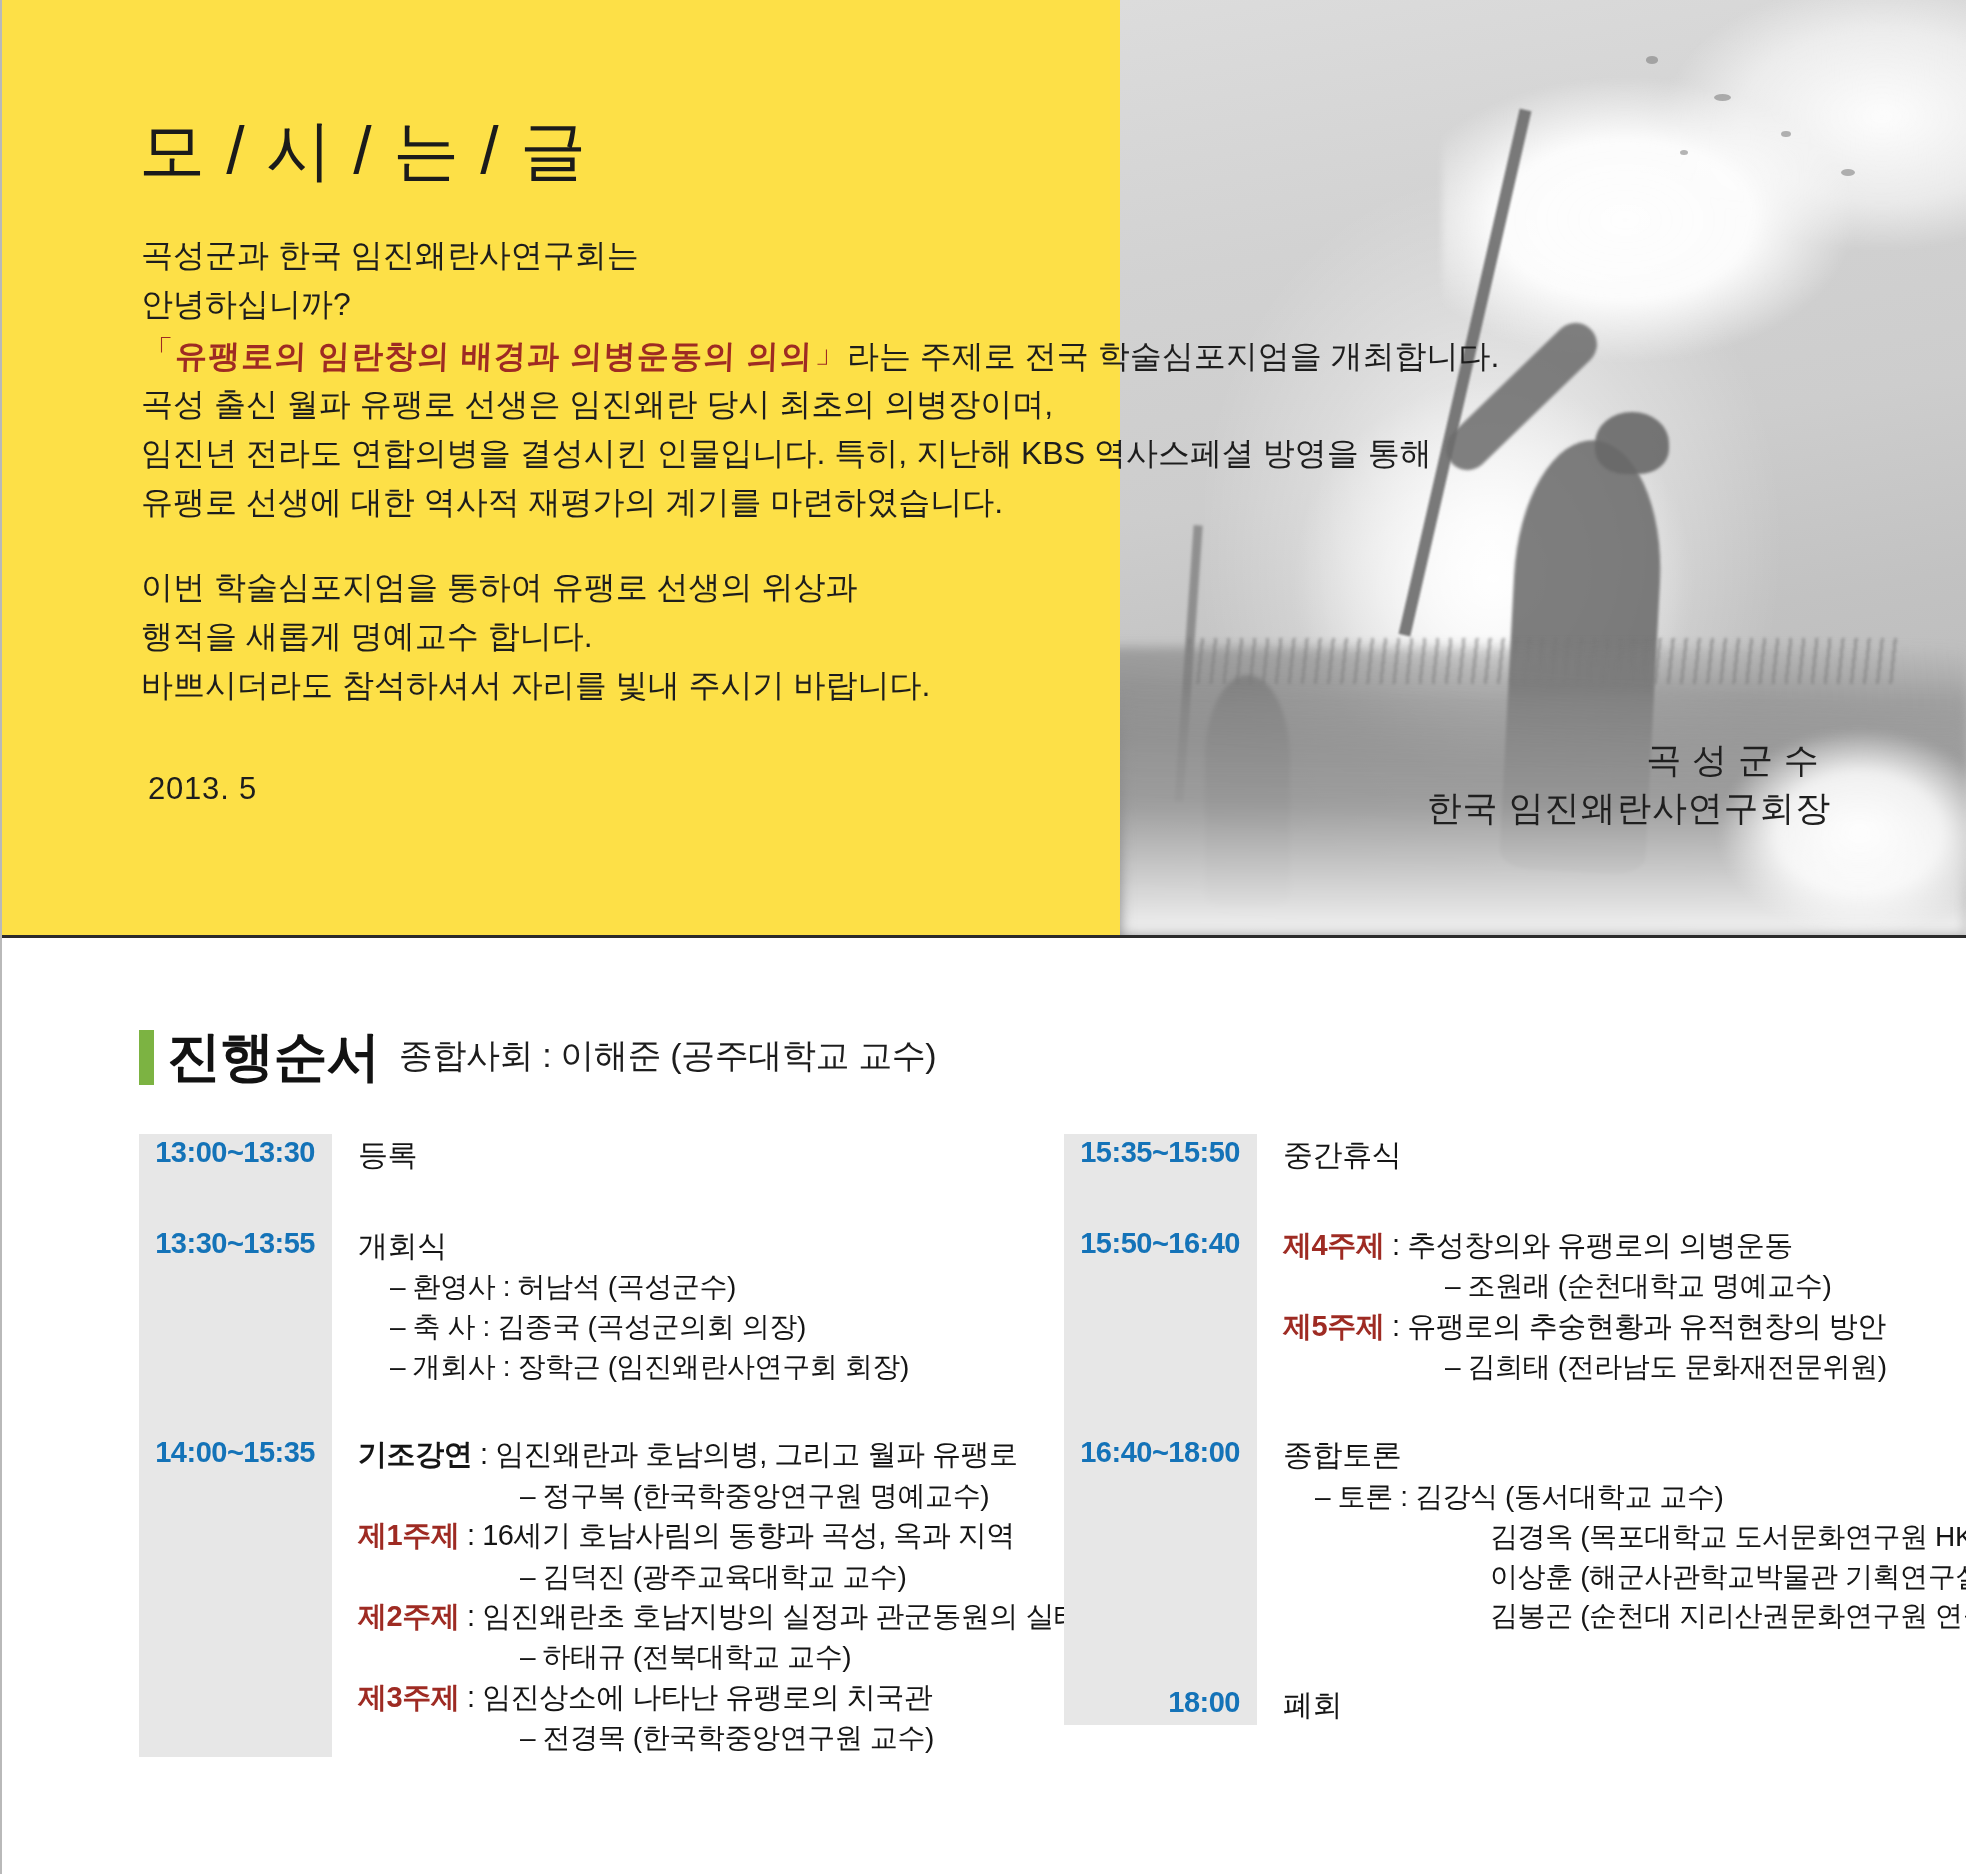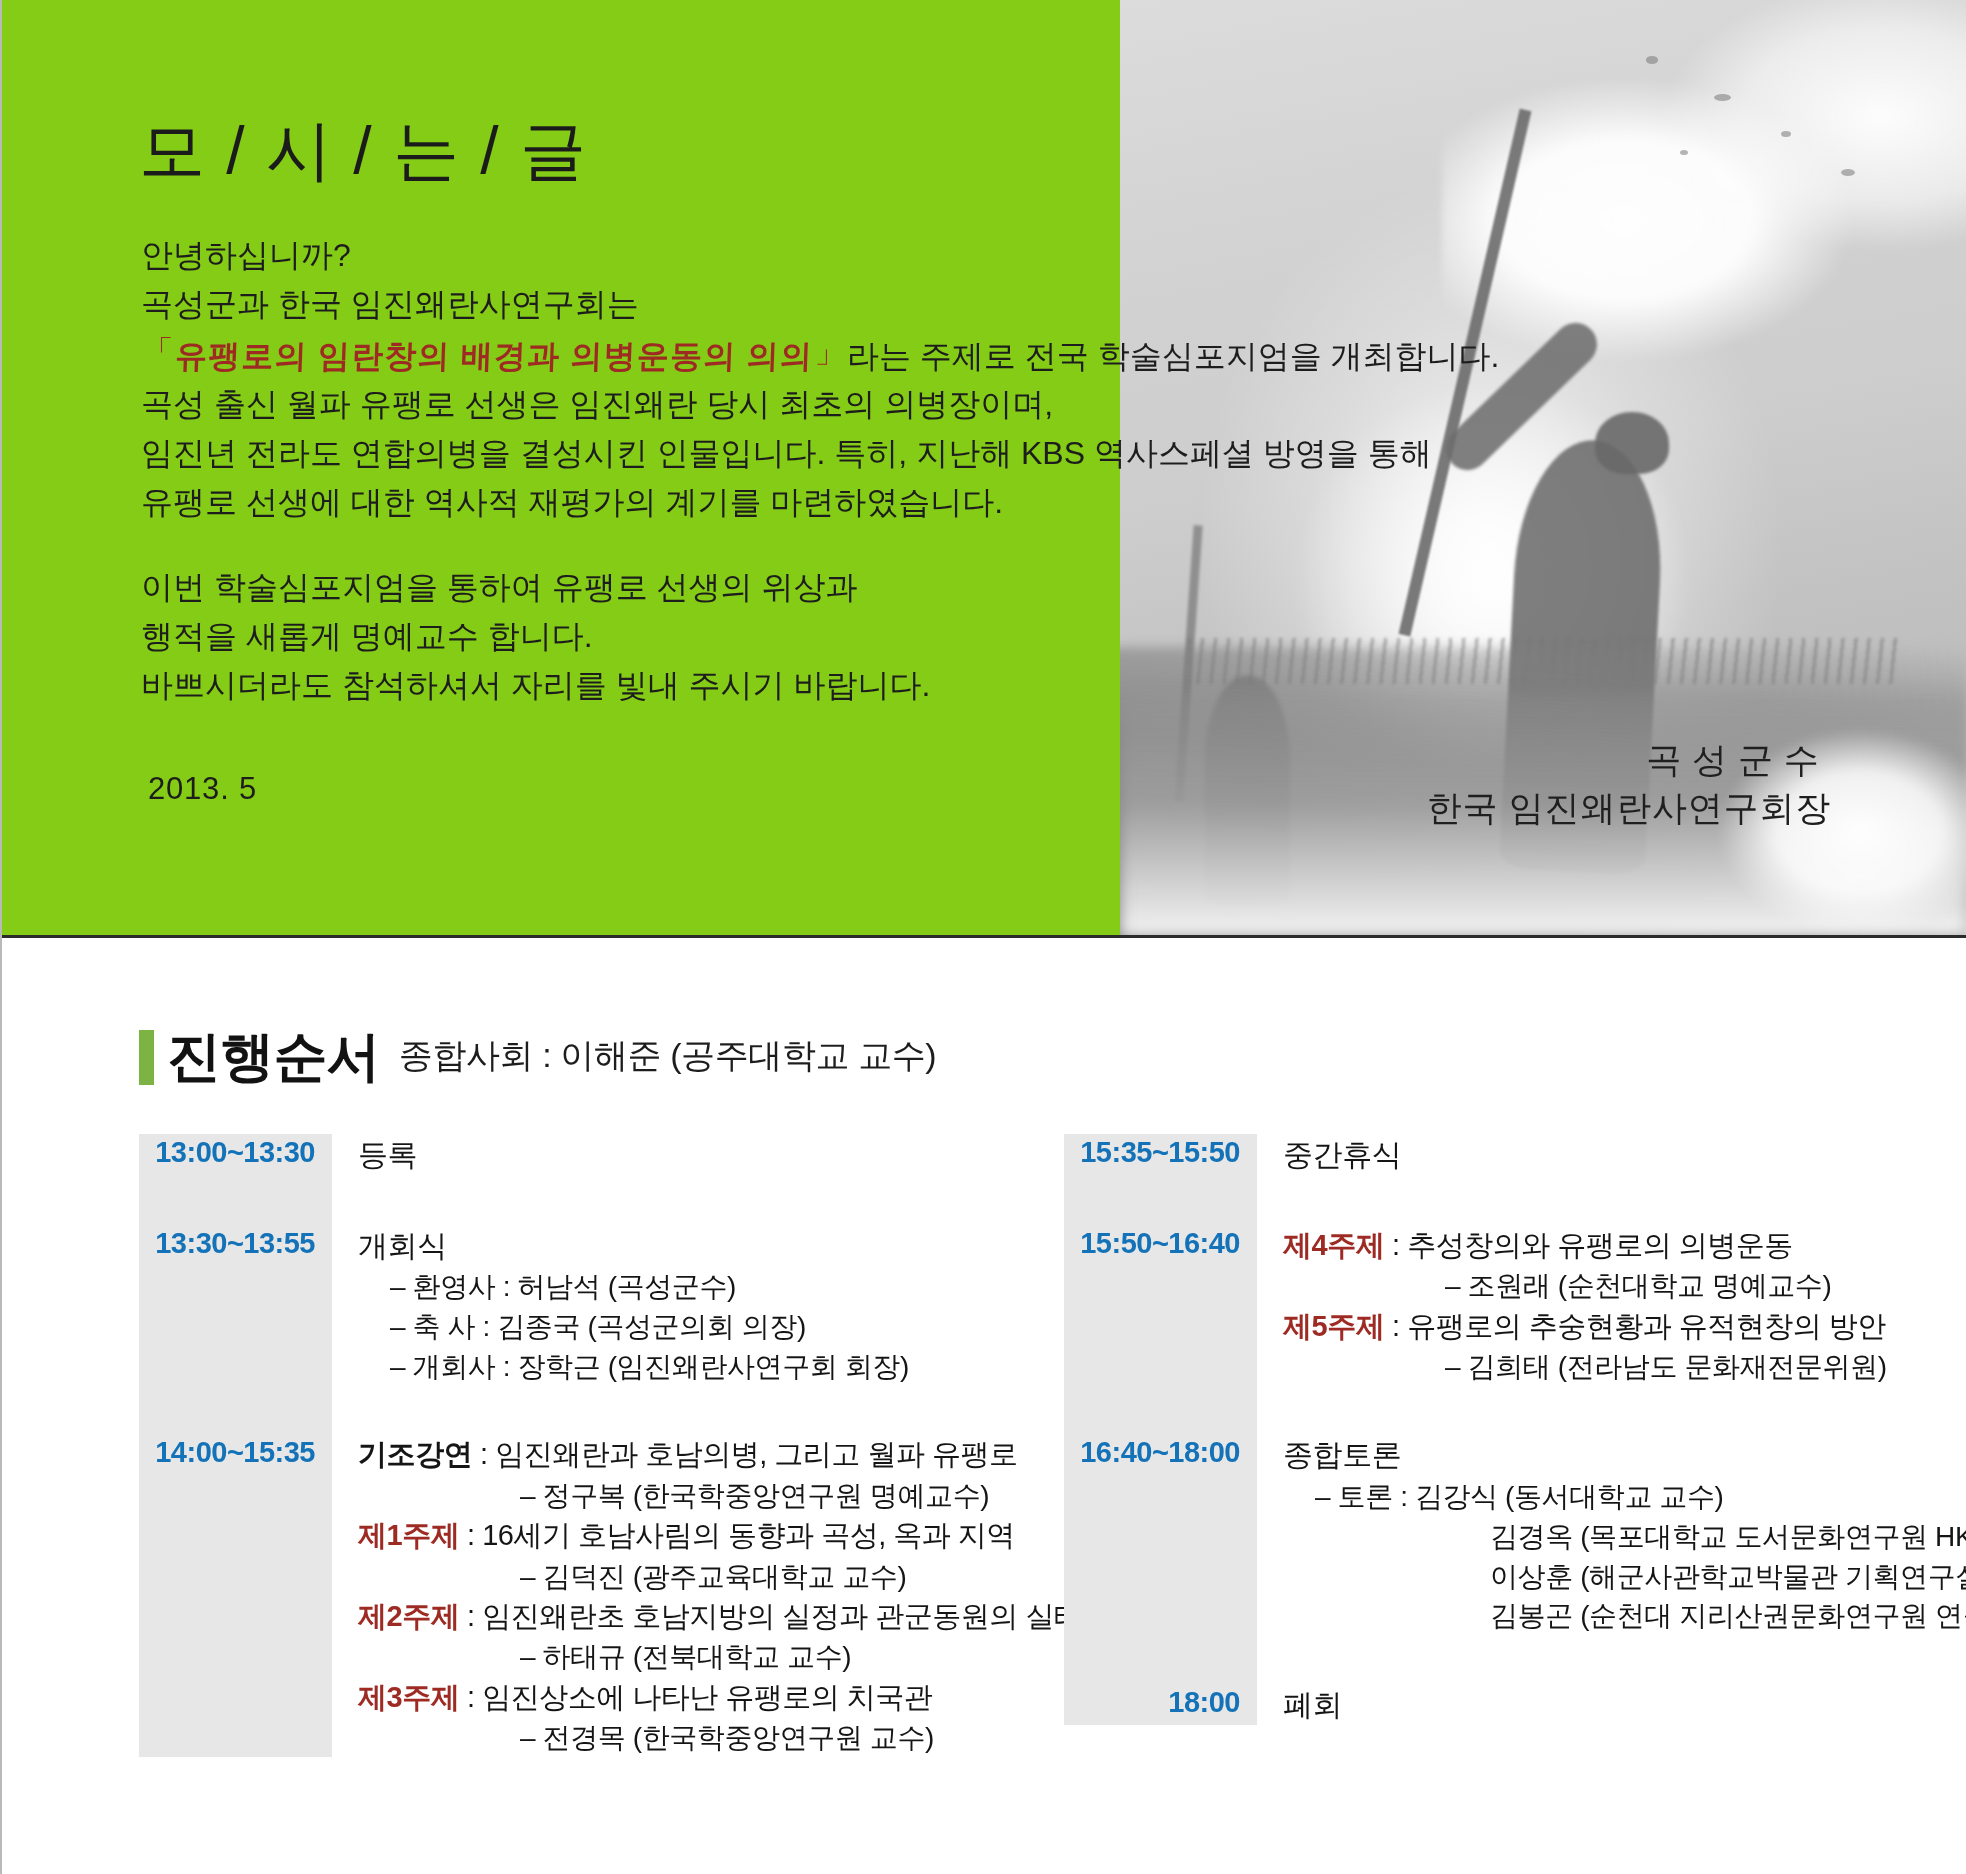--- a/index.html
+++ b/index.html
@@ -8,21 +8,21 @@
     background: #ffffff;
   }
   body {
     font-family: "Liberation Sans", "DejaVu Sans", sans-serif;
     color: #1a1a1a;
   }
   #poster {
     position: relative;
     width: 1966px;
     height: 1875px;
-    background: #84cc16;
+    background: #fde047;
     overflow: hidden;
     border-left: 2.3px solid #b9b9b9;
     box-sizing: border-box;
   }
 
   
   #greeting-section {
     position: absolute;
     left: 0; top: 0;
     width: 1966px;
@@ -334,22 +334,22 @@
       <div class="fig-side"></div>
       <div class="grass-row"></div>
       <div class="ground-mass"></div>
       <div class="ground-edge"></div>
       <div class="ink-splash-bottom"></div>
     </div>
 
     <div id="greeting-title">모 / 시 / 는 / 글</div>
 
     <div id="greeting-body">
+      <div class="gline">곡성군과 한국 임진왜란사연구회는</div>
       <div class="gline">안녕하십니까?</div>
-      <div class="gline">곡성군과 한국 임진왜란사연구회는</div>
       <div class="theme-line"><span class="quote-mark">「</span><span class="theme-calli">유팽로의 임란창의 배경과 의병운동의 의의</span><span class="quote-mark">」</span><span>라는 주제로 전국 학술심포지엄을 개최합니다.</span></div>
       <div class="gline">곡성 출신 월파 유팽로 선생은 임진왜란 당시 최초의 의병장이며,</div>
       <div class="gline">임진년 전라도 연합의병을 결성시킨 인물입니다. 특히, 지난해 KBS 역사스페셜 방영을 통해</div>
       <div class="gline">유팽로 선생에 대한 역사적 재평가의 계기를 마련하였습니다.</div>
       <div class="para-gap"></div>
       <div class="gline">이번 학술심포지엄을 통하여 유팽로 선생의 위상과</div>
       <div class="gline">행적을 새롭게 명예교수 합니다.</div>
       <div class="gline">바쁘시더라도 참석하셔서 자리를 빛내 주시기 바랍니다.</div>
     </div>
 

